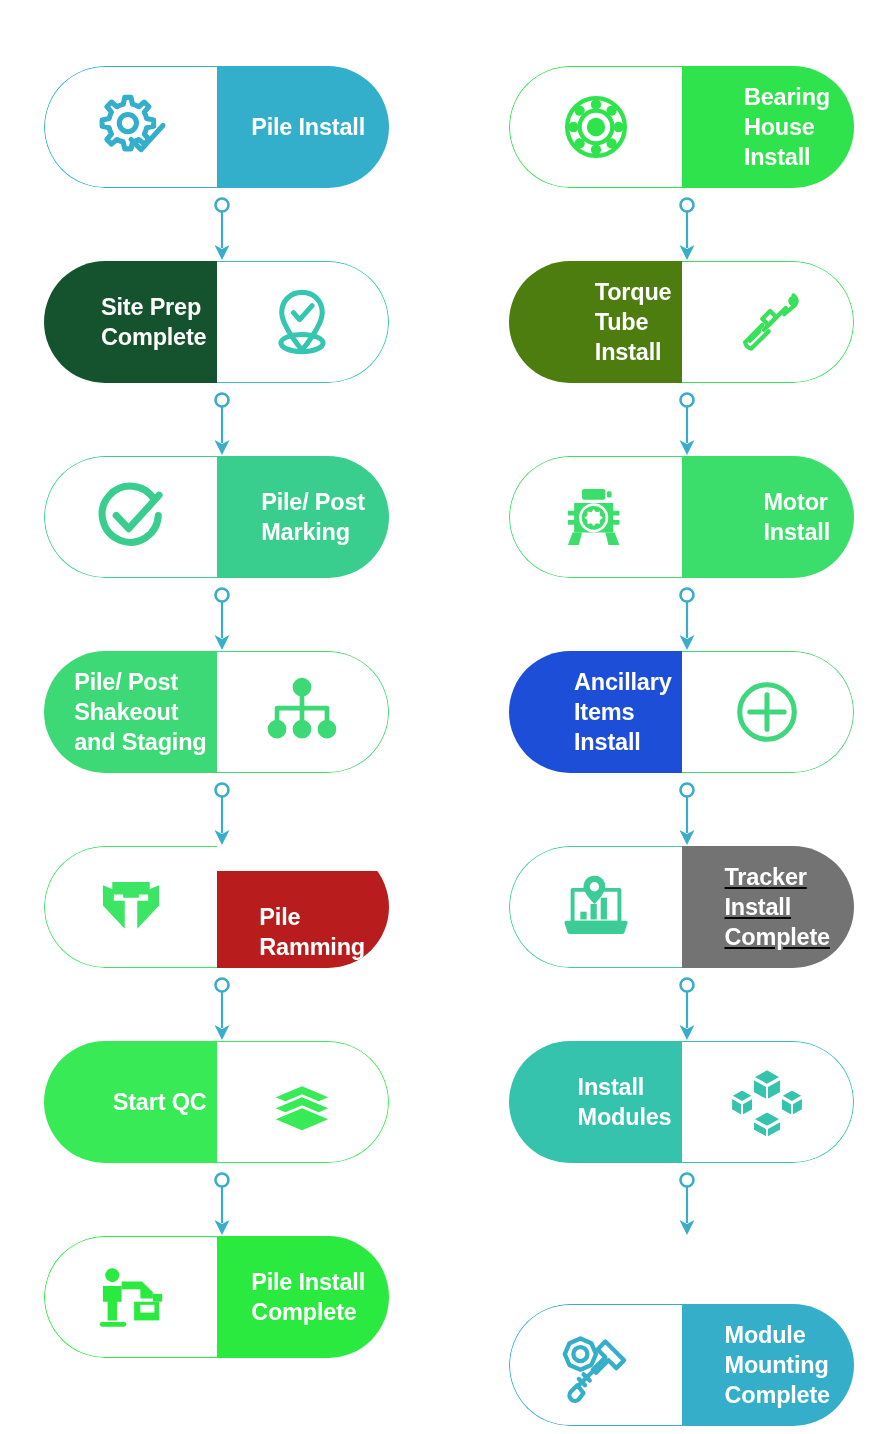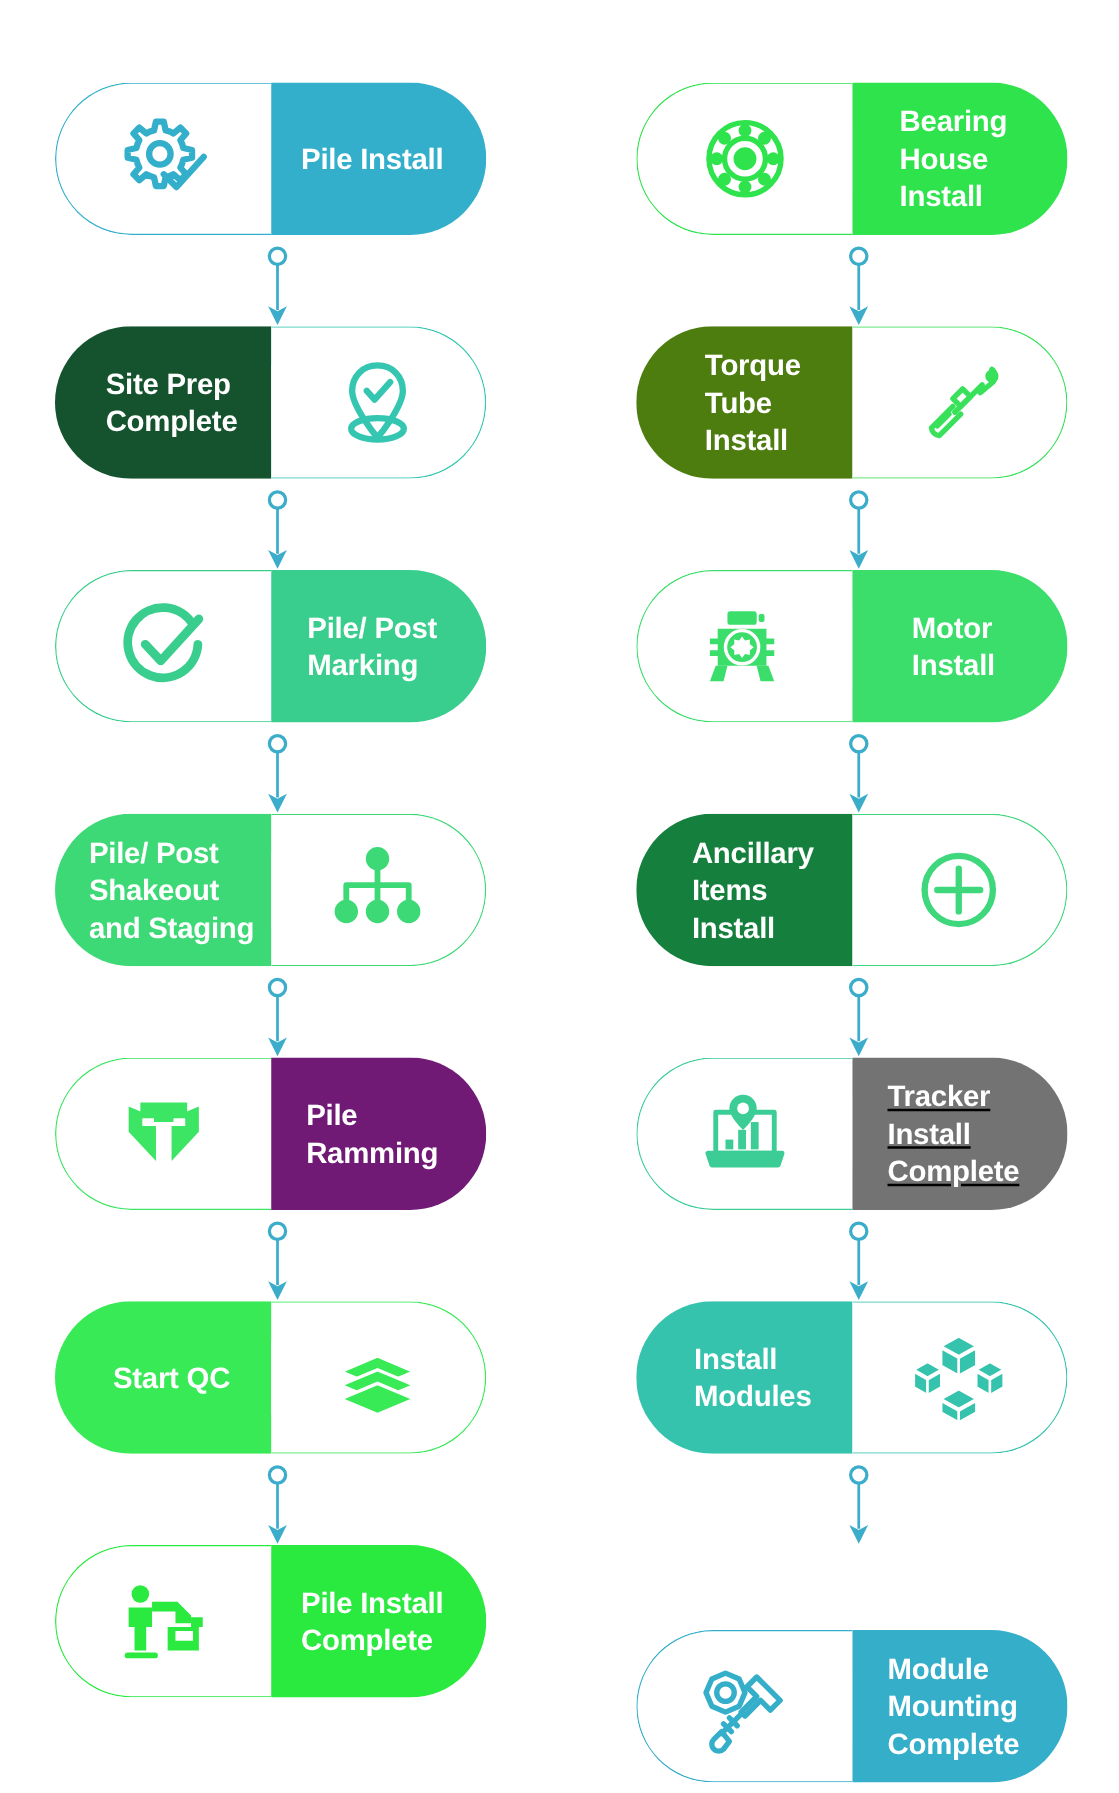--- a/index.html
+++ b/index.html
@@ -36,21 +36,21 @@
   }
   .half {
     width: 50%;
     height: 100%;
     display: flex;
     align-items: center;
     position: relative;
   }
   
   .half.fill {
-    justify-content: center;
+    justify-content: flex-end;
   }
   .half.fill .label {
     color: #ffffff;
     font-weight: bold;
     font-size: 23.5px;
     line-height: 1.28;
     padding: 0 10px 0 24px;
     letter-spacing: -0.2px;
   }
   
@@ -197,21 +197,21 @@
             <svg viewBox="0 0 100 100" xmlns="http://www.w3.org/2000/svg">
               <g fill="#3CE563">
                 <path d="M14 20 L50 13 L86 20 L86 47 L50 88 L14 47 Z" opacity="0"></path>
                 <path d="M14 22 L14 48 L42 78 L42 42 L28 42 L28 28 Z"></path>
                 <path d="M86 22 L86 48 L58 78 L58 42 L72 42 L72 28 Z"></path>
                 <path d="M26 18 L74 18 L74 34 L60 34 L60 38 L40 38 L40 34 L26 34 Z"></path>
               </g>
             </svg>
           </div>
         </div>
-        <div class="half fill" style="background: #701a75;">
+        <div class="half fill" style="background: #b91c1c; margin-top: 25px;">
           <div class="label">Pile<br>Ramming</div>
         </div>
       </div>
       <div class="connector" style="top: 974px;">
         <svg viewBox="0 0 24 68" xmlns="http://www.w3.org/2000/svg">
           <circle cx="12" cy="9" r="6.5" fill="none" stroke="#3BADCB" stroke-width="2.6"></circle>
           <line x1="12" y1="15.5" x2="12" y2="52" stroke="#3BADCB" stroke-width="2.2"></line>
           <path d="M4.5 49 L12 64 L19.5 49 L12 53 Z" fill="#3BADCB"></path>
         </svg>
       </div>
@@ -340,21 +340,21 @@
         </div>
       </div>
       <div class="connector" style="top: 584px;">
         <svg viewBox="0 0 24 68" xmlns="http://www.w3.org/2000/svg">
           <circle cx="12" cy="9" r="6.5" fill="none" stroke="#3BADCB" stroke-width="2.6"></circle>
           <line x1="12" y1="15.5" x2="12" y2="52" stroke="#3BADCB" stroke-width="2.2"></line>
           <path d="M4.5 49 L12 64 L19.5 49 L12 53 Z" fill="#3BADCB"></path>
         </svg>
       </div>
       <div class="node icon-right" style="top: 651px;">
-        <div class="half fill" style="background: #15803d;">
+        <div class="half fill" style="background: #1d4ed8;">
           <div class="label">Ancillary<br>Items<br>Install</div>
         </div>
         <div class="half blank" style="border-color: rgb(62, 215, 124);">
           <div class="icon-wrap">
             <svg viewBox="0 0 100 100" xmlns="http://www.w3.org/2000/svg">
               <g fill="none" stroke="#3ED77C" stroke-width="6.5" stroke-linecap="round">
                 <circle cx="50" cy="50" r="35"></circle>
                 <path d="M50 28 L50 72 M28 50 L72 50"></path>
               </g>
             </svg>

